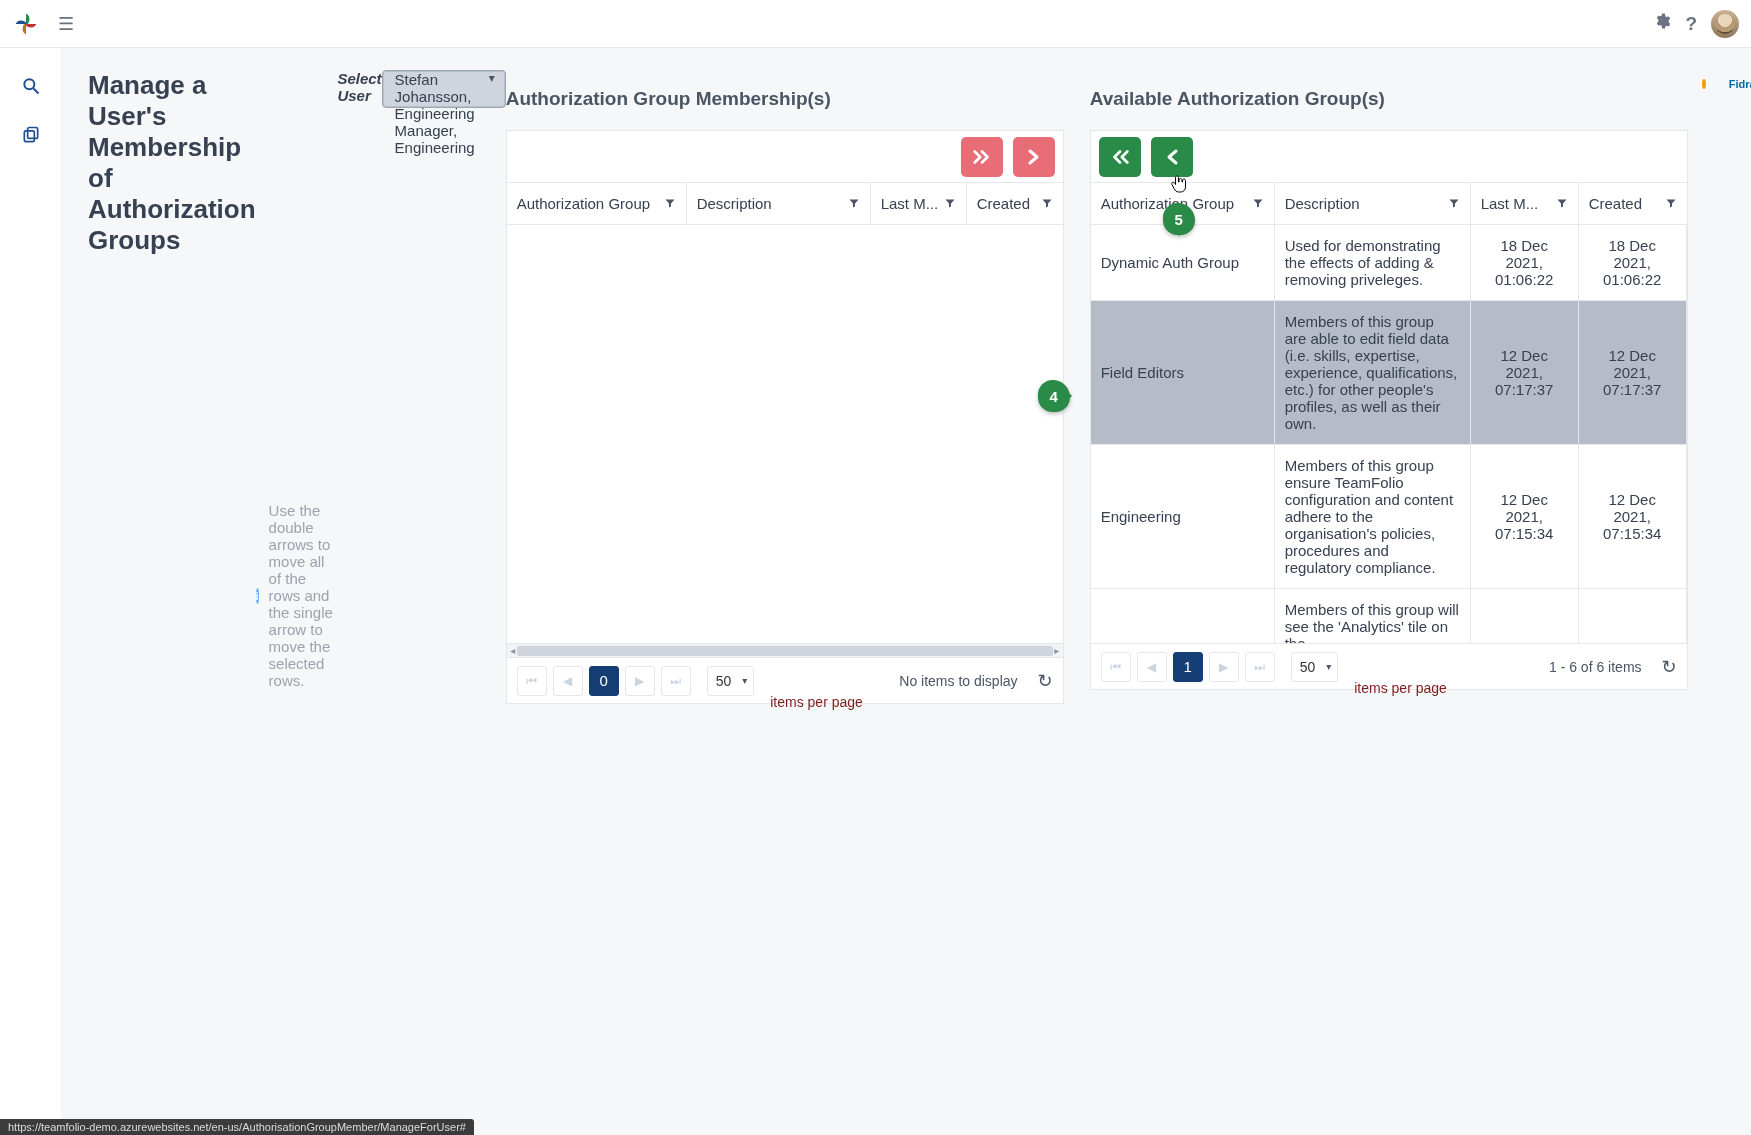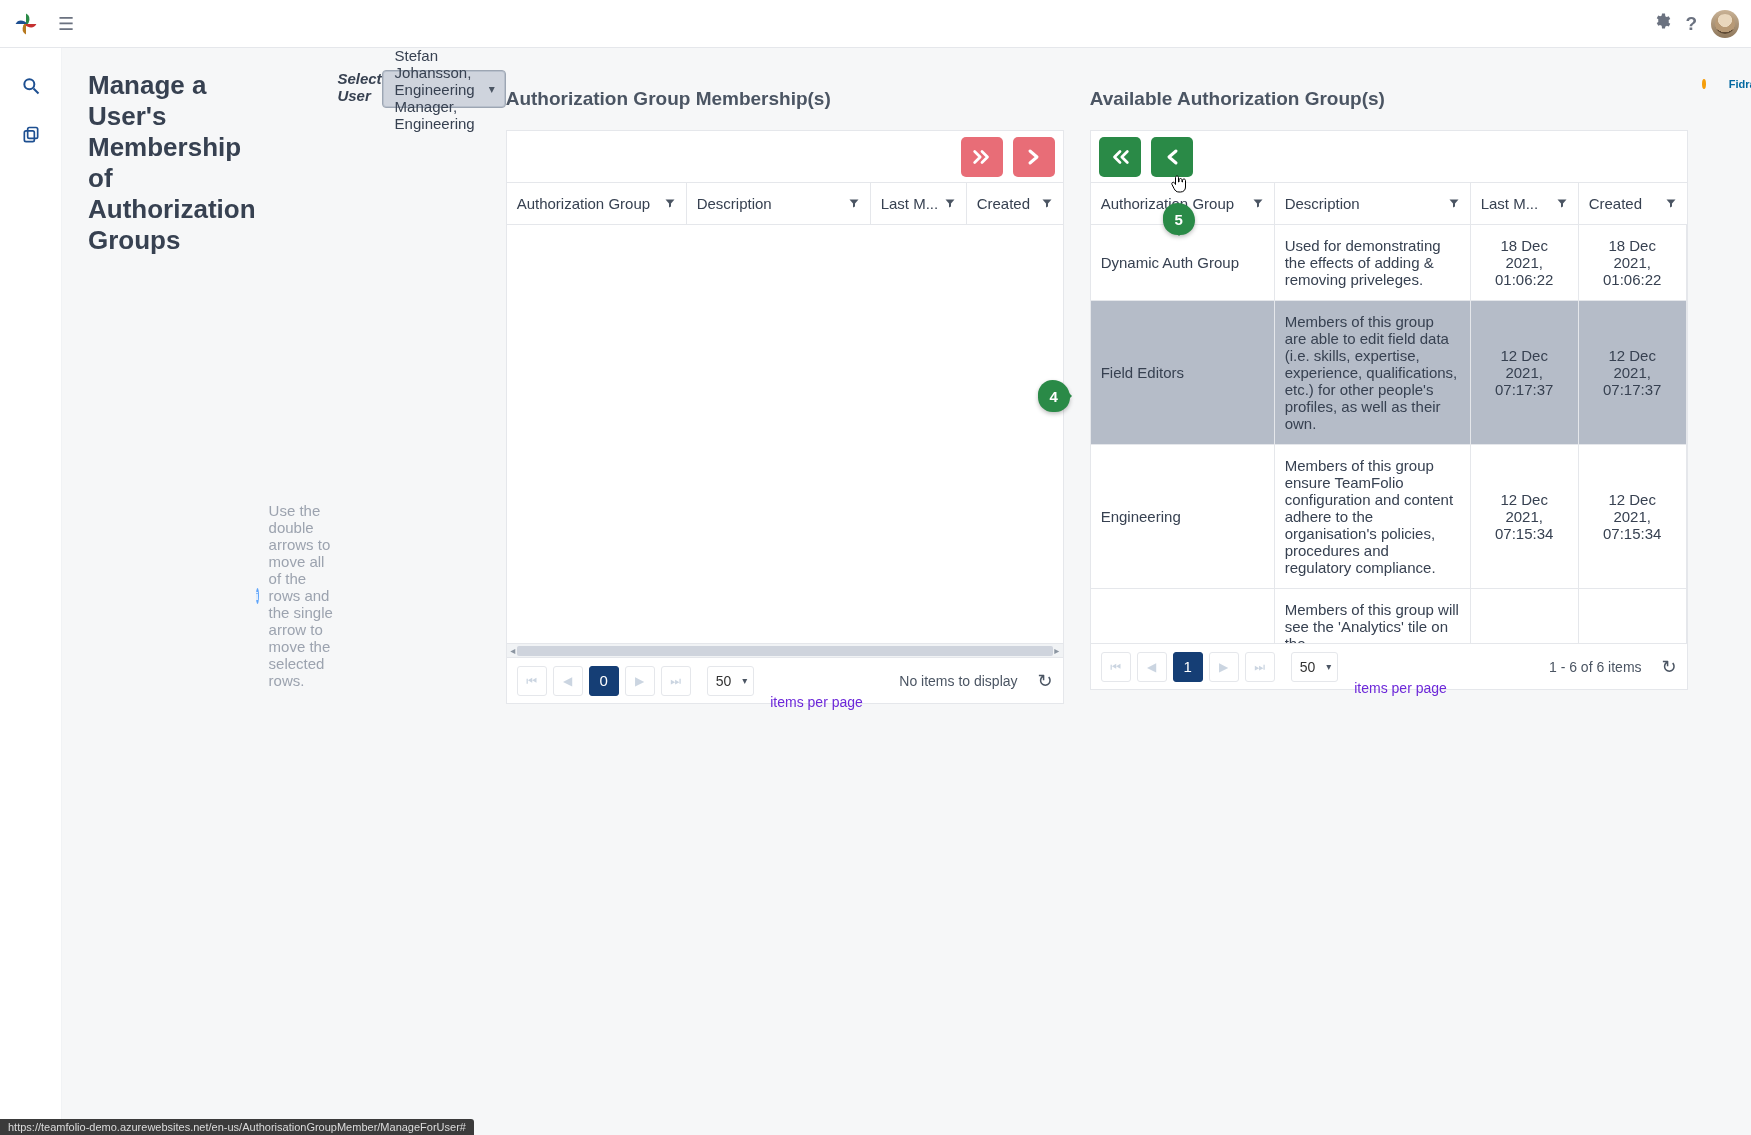--- a/index.html
+++ b/index.html
@@ -21,21 +21,21 @@
   .left-rail .rail-icon { color: #1d4f91; cursor: pointer; }
 
   .content { flex: 1; background: #f6f7f8; padding: 22px 26px 0 26px; overflow: auto; display: flex; flex-direction: row; }
   h1.page-title { font-size: 26px; font-weight: 600; color: #374151; }
   .hr-thin { border: none; border-top: 1px solid #e5e7eb; margin: 14px 0 12px 0; }
 
   .info-bar { display: flex; align-items: center; gap: 10px; color: #9ca3af; font-size: 15px; margin-bottom: 14px;}
   .info-bar .info-i { width: 16px; height: 16px; border-radius: 50%; background: #60a5fa; color: #fff; font-size: 11px; display:flex; align-items:center; justify-content:center; font-weight: bold; }
 
   .select-label { font-weight: 600; color: #374151; font-size: 15px; margin-bottom: 6px; display: block; font-style: italic; }
-  .select-user { width: 616px; height: 38px; background: #cfd4dd; border: 1px solid #9da6b3; border-radius: 4px; padding: 0 30px 0 12px; font-size: 15px; color: #374151; display: flex; align-items: center; position: relative; box-shadow: inset 0 0 0 1px #b8c0cc; }
+  .select-user { width: 616px; height: 38px; background: #cfd4dd; border: 1px solid #9da6b3; border-radius: 4px; padding: 0 30px 0 12px; font-size: 15px; color: #374151; display: flex; align-items: flex-start; position: relative; box-shadow: inset 0 0 0 1px #b8c0cc; }
   .select-user::after { content: "▾"; position: absolute; right: 10px; color: #4b5563; font-size: 12px; }
 
   .panels { display: flex; gap: 26px; margin-top: 18px; }
   .panel { flex: 1; display: flex; flex-direction: column; }
   .panel-title { font-size: 19px; font-weight: 600; color: #4b5563; margin-bottom: 20px; }
   .grid { border: 1px solid #e5e7eb; background: #fff; display: flex; flex-direction: column; }
 
   .toolbar-row { height: 52px; border-bottom: 1px solid #e5e7eb; display: flex; align-items: center; padding: 0 8px; }
   .left-grid .toolbar-row { justify-content: flex-end; gap: 10px; }
   .right-grid .toolbar-row { justify-content: flex-start; gap: 10px; }
@@ -60,21 +60,21 @@
   .hscroll .arrow { position:absolute; width:12px; height:12px; top:1px; font-size:10px; color:#8b95a1; text-align:center;}
   .hscroll .arrow.l { left:0;}
   .hscroll .arrow.r { right:0;}
 
   .pager { height: 46px; border-top: 1px solid #e5e7eb; display: flex; align-items: center; padding: 0 10px; gap: 6px; background:#fff;}
   .pg-btn { width: 30px; height: 30px; border: 1px solid #e5e7eb; border-radius: 3px; display:flex; align-items:center; justify-content:center; color:#1d4f91; background:#fff; cursor:pointer; font-size:12px;}
   .pg-btn.disabled { color: #cbd5e1; cursor: default;}
   .pg-btn.page { background:#153e75; color:#fff; border-color:#153e75; font-size:15px;}
   .pagesize { margin-left: 10px; border:1px solid #e5e7eb; height:30px; border-radius:3px; padding:0 22px 0 8px; display:flex; align-items:center; position:relative; background:#fff;}
   .pagesize::after { content:"▾"; position:absolute; right:6px; font-size:10px; color:#4b5563;}
-  .pg-text { margin-left: 10px; color:#6d28d9;margin-top:43px;}
+  .pg-text { margin-left: 10px; color:#7f1d1d;margin-top:43px;}
   .pg-spacer { flex:1;}
   .pg-status { color:#4b5563; }
   .refresh { font-size:18px; color:#4b5563; margin-left:14px; cursor:pointer;}
 
   .footer { height: 26px; display:flex; align-items:center; justify-content:flex-end; padding:0 14px; font-size:11px; color:#6b7280; gap:21px; background:#f6f7f8; border-top: 1px solid #e5e7eb00;}
   .footer .fidra-dot { width:10px; height:10px; border-radius:50%; background:#f59e0b; margin-right:2px;}
   .footer .fidra-name { color:#0369a1; font-weight:600;}
 
   .status-link { position: fixed; left:0; bottom:0; background:#3b3b3b; color:#dcdcdc; font-size:11px; padding:2px 8px; border-top-right-radius:3px;}
 

